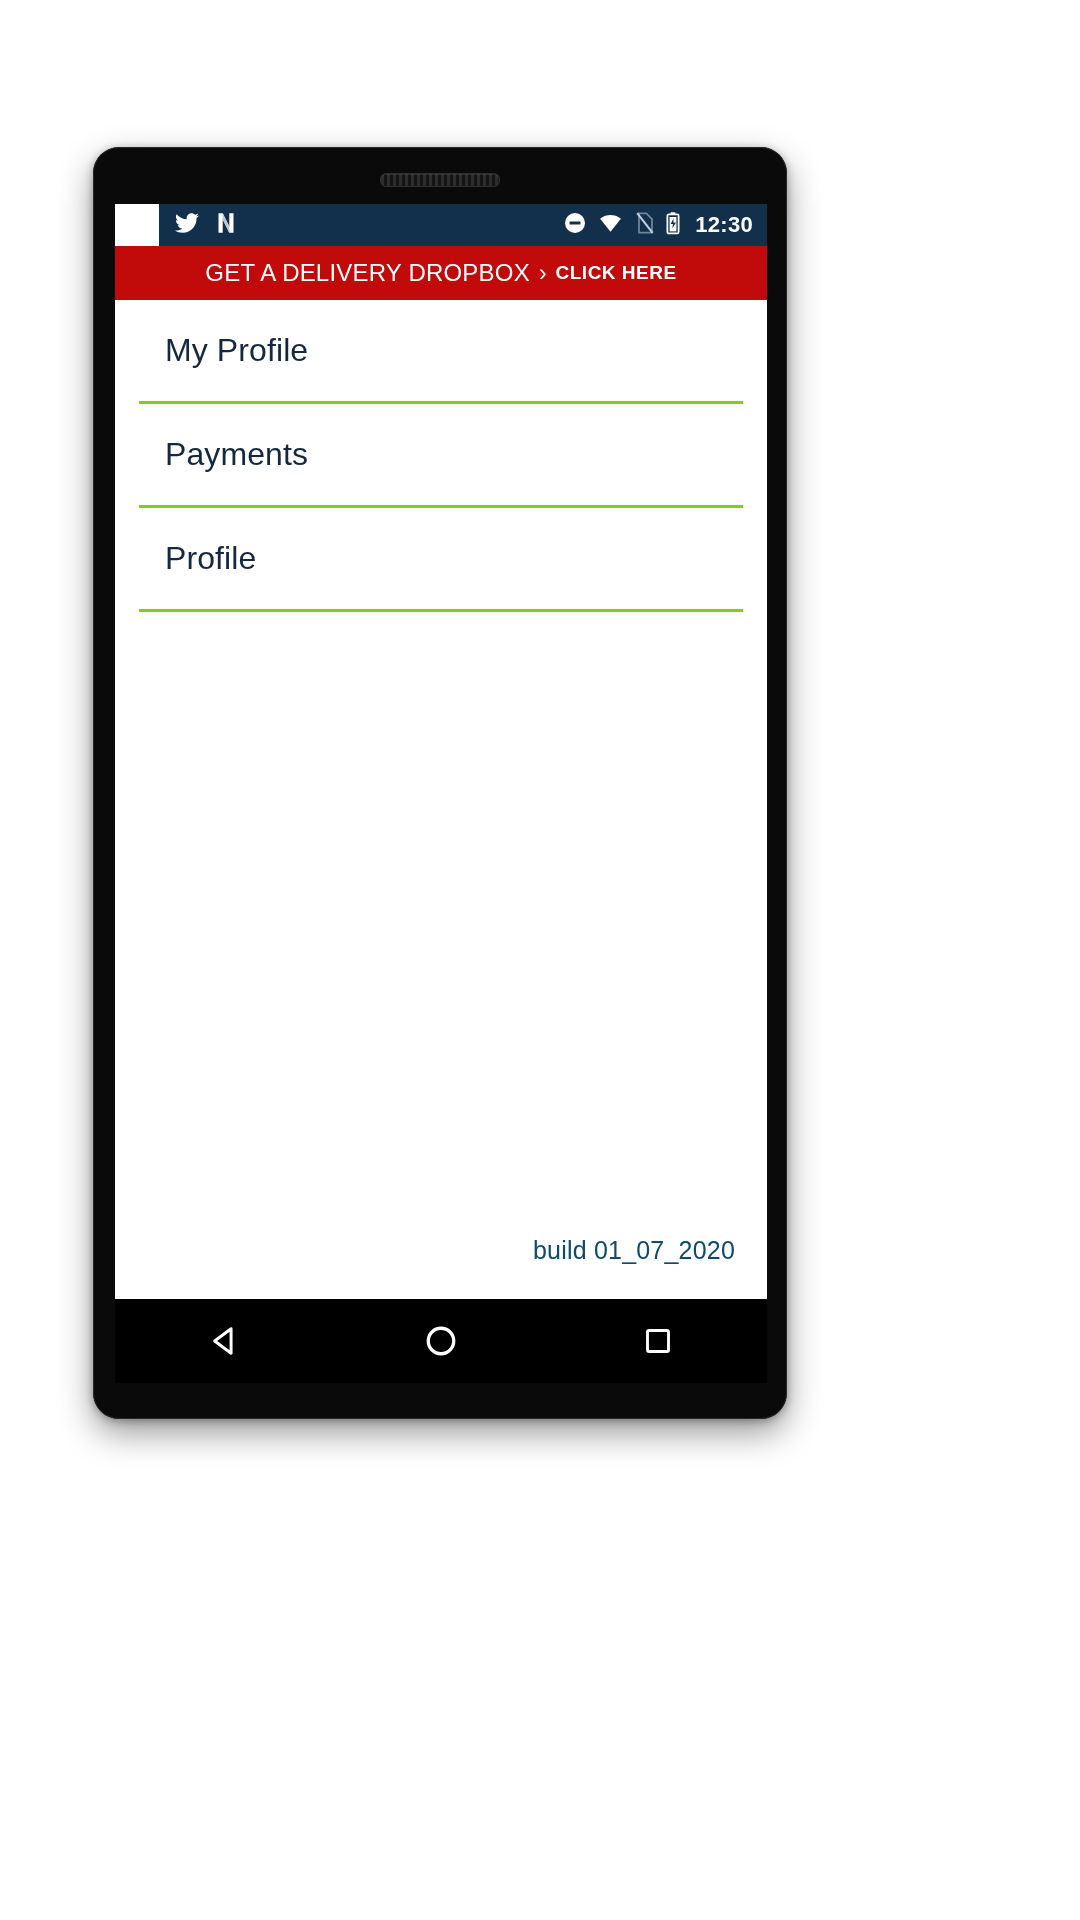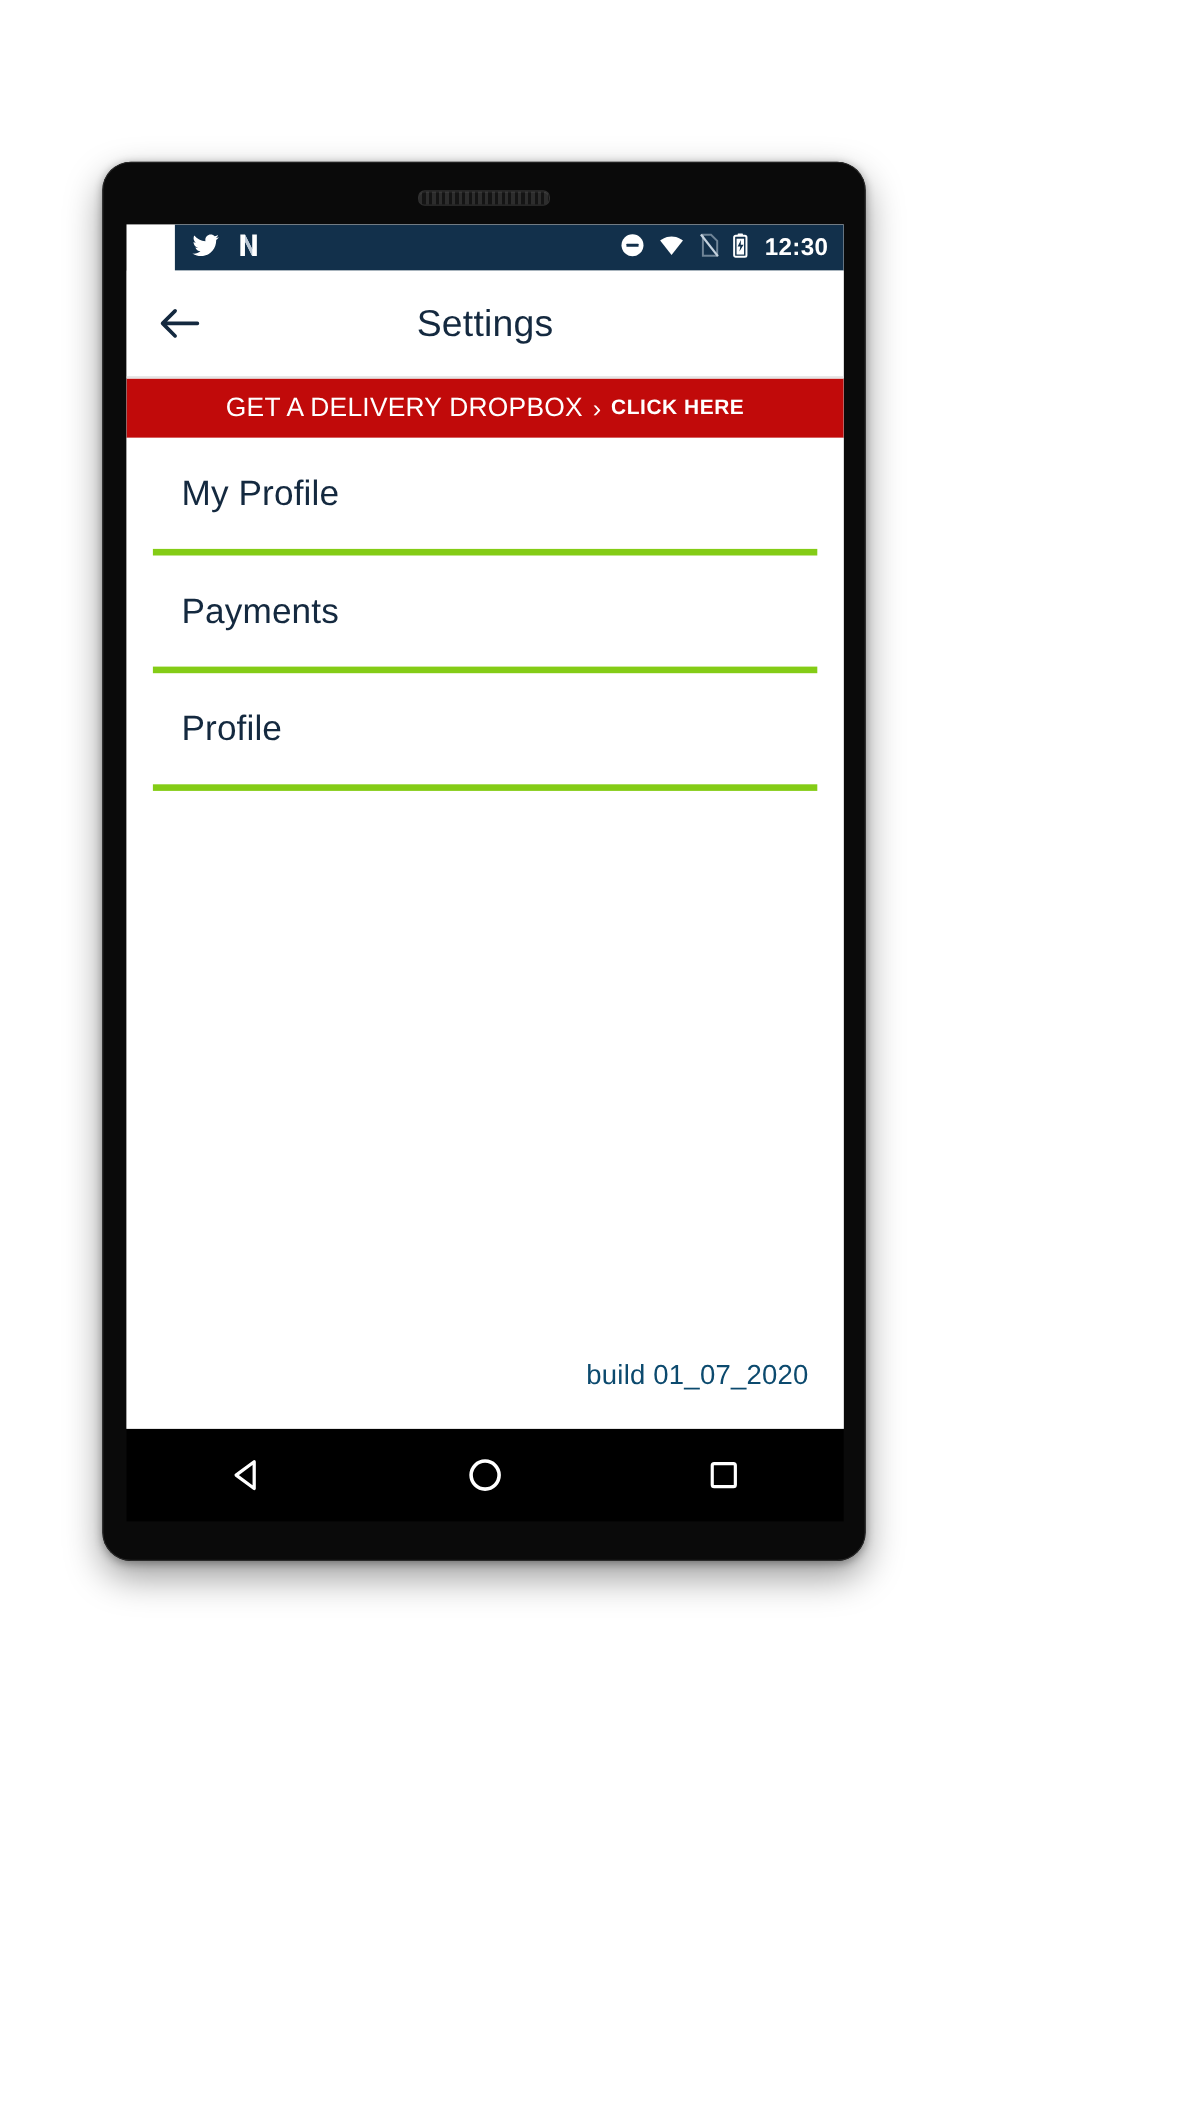--- a/index.html
+++ b/index.html
@@ -168,21 +168,21 @@
     background: #ffffff;
     padding: 0 24px;
     display: flex;
     flex-direction: column;
     position: relative;
   }
   .menu-item {
     height: 101px;
     display: flex;
     align-items: center;
-    border-bottom: 6px solid #84cc16;
+    border-bottom: 3px solid #84cc16;
     cursor: pointer;
   }
   .menu-item-label {
     color: #14293f;
     font-size: 32px;
     letter-spacing: 0.1px;
     padding-left: 26px;
     font-family: "Liberation Sans", sans-serif;
   }
 
@@ -266,28 +266,20 @@
             <rect x="5.6" y="1.2" width="4.8" height="2.2" rx="0.6" fill="#ffffff"></rect>
             <rect x="2.4" y="3.4" width="11.2" height="19" rx="1.4" fill="none" stroke="#ffffff" stroke-width="1.8"></rect>
             <rect x="4.6" y="6" width="6.8" height="14.4" fill="#ffffff"></rect>
             <path d="M8.6 7.2L5.6 13h2.4l-0.8 4.6L11 11.6H8.4z" fill="#12304b"></path>
           </svg>
         </span>
         <span id="status-clock">12:30</span>
       </div>
     </div>
 
-    <div id="app-bar">
-      <div id="back-button">
-        <svg width="38" height="32" viewBox="0 0 30 24" aria-hidden="true">
-          <path d="M28 12H3M12 3L3 12l9 9" fill="none" stroke="#14293f" stroke-width="2.6" stroke-linecap="round" stroke-linejoin="round"></path>
-        </svg>
-      </div>
-      <div id="app-bar-title">Settings</div>
-    </div>
 
     <div id="promo-banner">
       <span id="promo-main">GET A DELIVERY DROPBOX</span>
       <span id="promo-chevron">›</span>
       <span id="promo-sub">CLICK HERE</span>
     </div>
 
     <div id="menu-list">
 
       <div class="menu-item">

